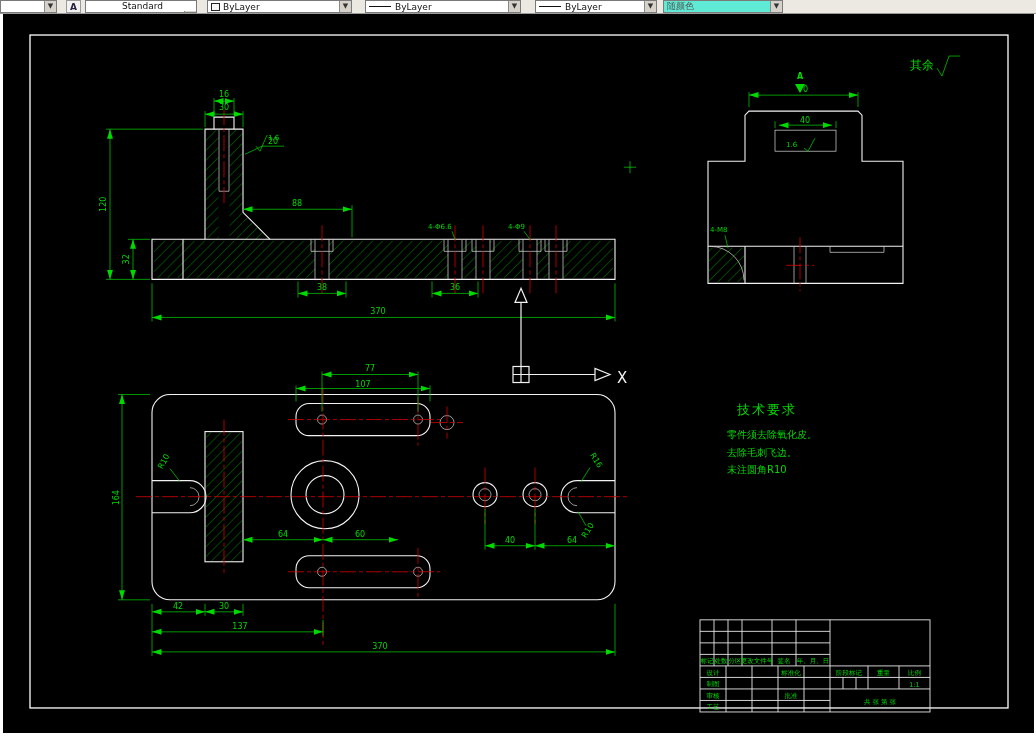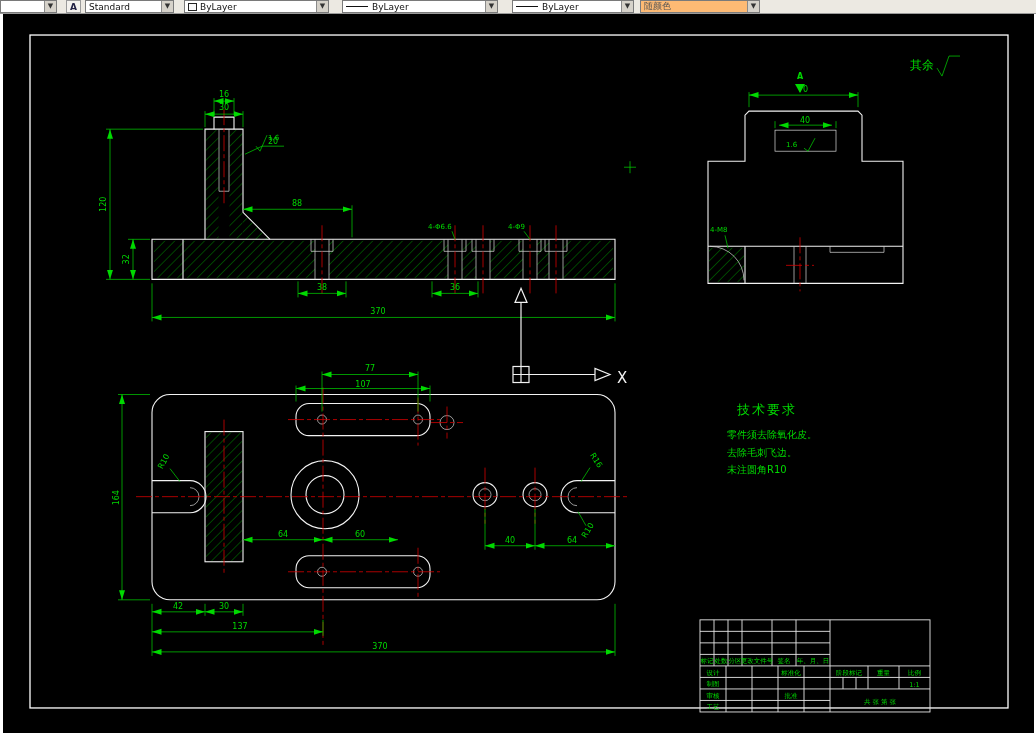--- a/index.html
+++ b/index.html
@@ -10,25 +10,25 @@
   
   .toolbar { flex:0 0 14px; height:14px; background:#ece9e2; border-bottom:1px solid #9a9a9a;
              display:flex; align-items:center; }
   .combo { display:flex; align-items:center; height:13px; background:#fff;
            border:1px solid #7a7a7a; font-size:9px; color:#111; padding-left:3px;
            overflow:hidden; white-space:nowrap; }
   .combo-arrow { margin-left:auto; width:12px; height:11px; background:#d6d2ca;
                  border-left:1px solid #8a8a8a; font-size:7px; line-height:11px;
                  text-align:center; color:#333; flex:0 0 12px; }
   .c-partial { width:57px; }
-  .c-style   { width:89px; margin-left:4px; }
+  .c-style   { width:112px; margin-left:4px;flex-direction:column; }
   .c-color   { width:145px; margin-left:10px; }
   .c-ltype   { width:156px; margin-left:13px; }
   .c-lweight { width:122px; margin-left:14px; }
-  .c-pstyle  { width:120px; margin-left:6px; background:#fdba74; color:#555; }
+  .c-pstyle  { width:120px; margin-left:6px; background:#5eead4; color:#555; }
   .tool-icon { width:15px; height:13px; margin-left:9px; border:1px solid #9a9a9a; background:#f4f2ee;
                font-size:9px; font-weight:bold; color:#224; text-align:center; line-height:12px; }
   .chip { width:9px; height:8px; background:#f8f8f8; border:1px solid #222; margin-right:3px; flex:0 0 9px; }
   .lt-sample { width:22px; height:0; border-top:1.5px solid #111; margin-right:4px; flex:0 0 22px; }
 
   
   .canvas { flex:1 1 auto; position:relative; background:#000;
             border-left:3px solid #fff; border-right:2px solid #fff; border-bottom:3px solid #fff; }
   .canvas svg { position:absolute; inset:0; width:100%; height:100%; }
 

